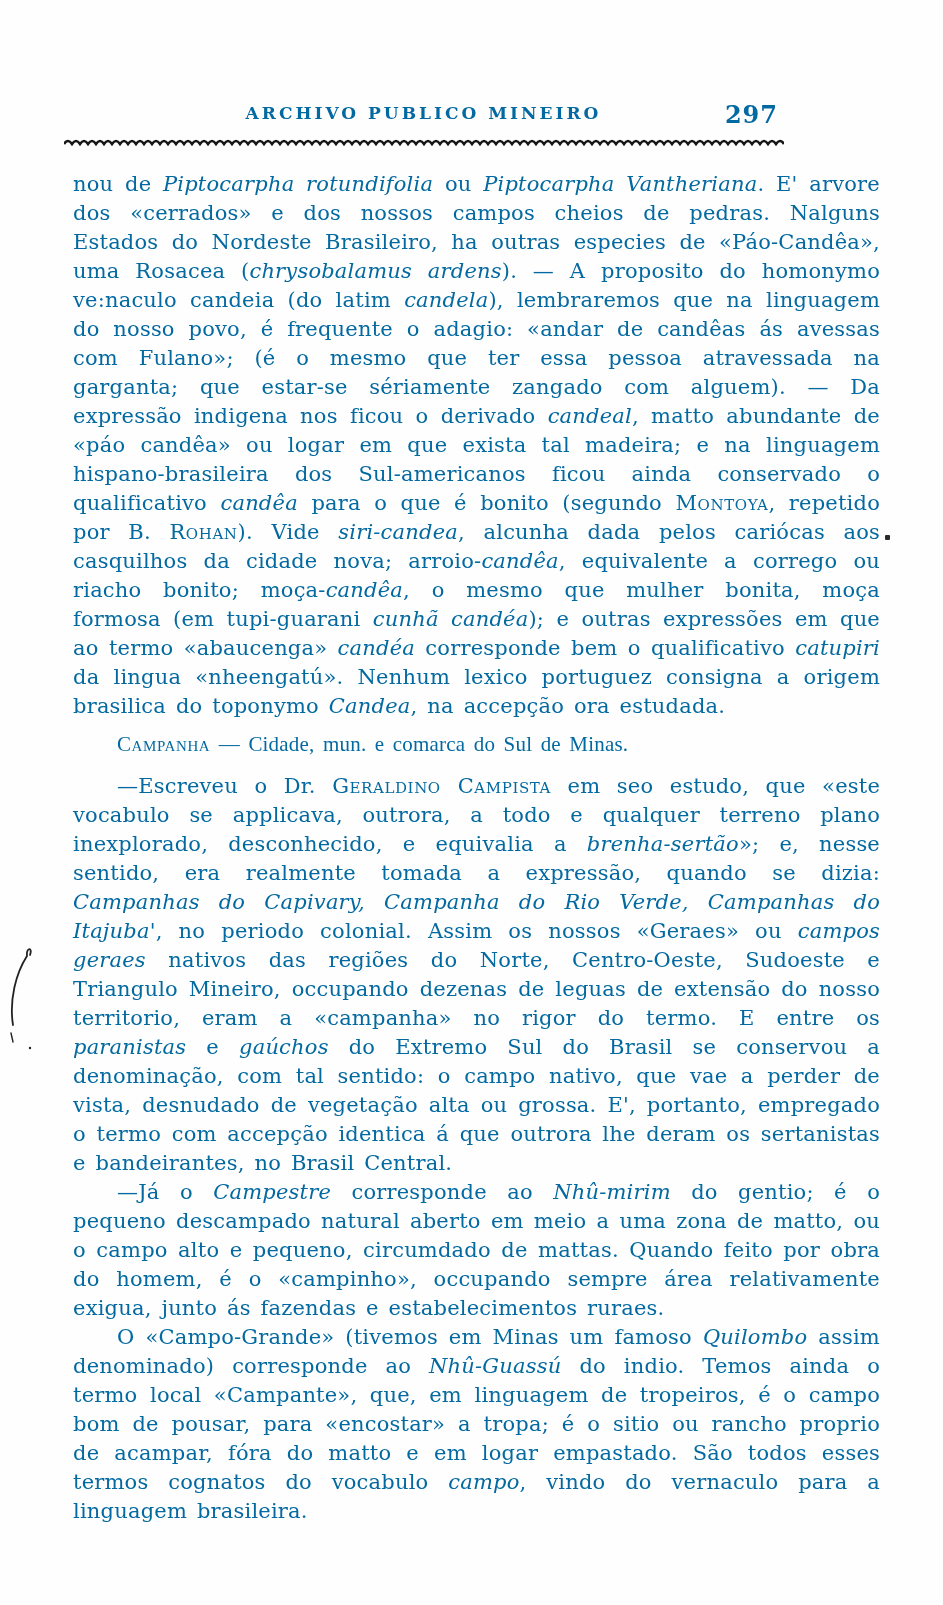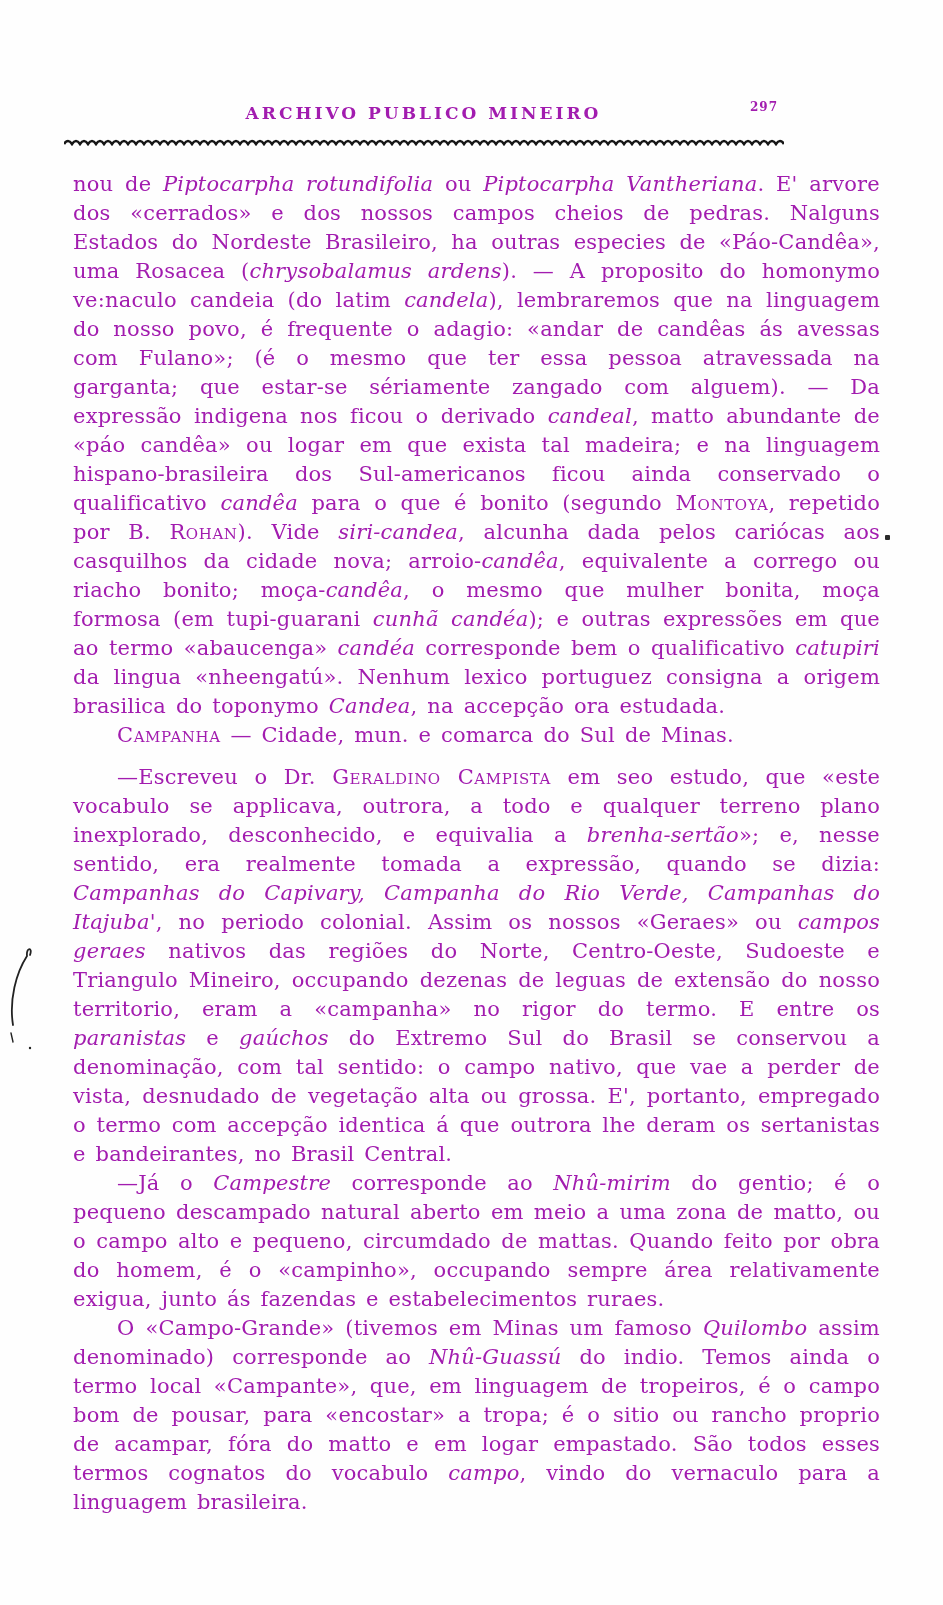--- a/index.html
+++ b/index.html
@@ -6,41 +6,41 @@
     margin: 0;
     padding: 0;
     background: #ffffff;
   }
   .page {
     position: relative;
     width: 943px;
     height: 1605px;
     background: #fefefe;
     font-family: "DejaVu Serif", "Liberation Serif", serif;
-    color: #a21caf;
+    color: #0369a1;
     overflow: hidden;
   }
   .header {
     position: absolute;
     top: 103px;
     left: 65px;
     width: 717px;
     text-align: center;
   }
   .running-title {
     font-size: 17px;
     font-weight: bold;
     letter-spacing: 3px;
     white-space: nowrap;
   }
   .page-number {
     position: absolute;
     top: -3px;
     right: 4px;
-    font-size: 12px;
+    font-size: 24px;
     font-weight: bold;
     letter-spacing: 1px;
   }
   .wavy-rule {
     position: absolute;
     top: 137px;
     left: 64px;
   }
   .body-column {
     position: absolute;
@@ -53,21 +53,23 @@
     word-spacing: 3px;
     letter-spacing: 0.2px;
   }
   .body-column p {
     margin: 0;
   }
   .body-column p.indent {
     text-indent: 44px;
   }
   .body-column p.entry-heading {
+    margin-top: 9px;
     margin-bottom: 13px;
+    font-family: Liberation Serif, serif;
   }
   .italic-text { font-style: italic; }
   .smallcaps-text { font-variant: small-caps; letter-spacing: 0.6px; }
   .margin-pen-mark {
     position: absolute;
     left: 0px;
     top: 945px;
   }
   .ink-speck {
     position: absolute;

